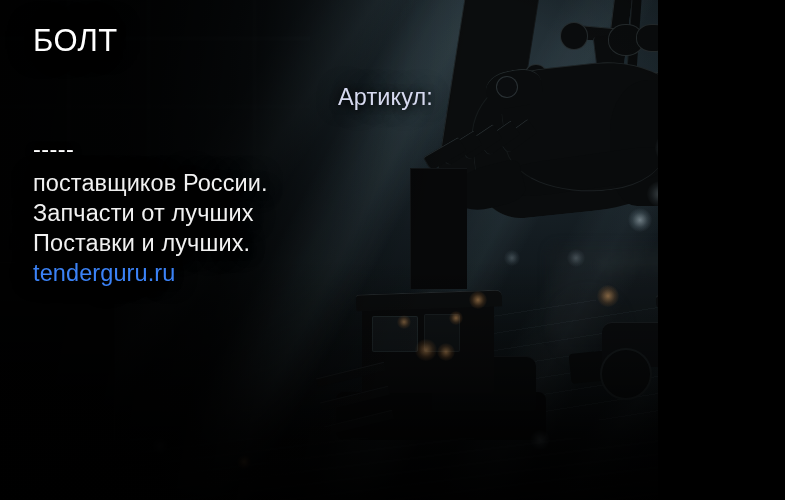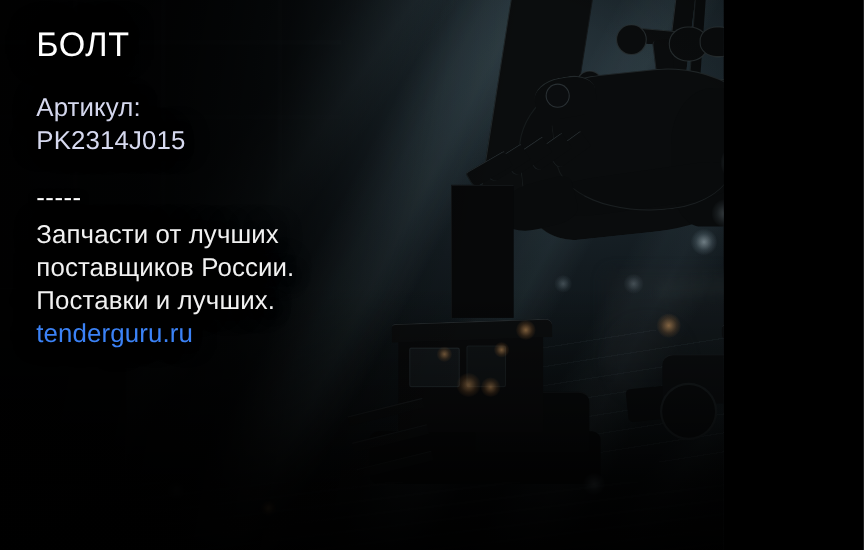--- a/index.html
+++ b/index.html
@@ -461,20 +461,21 @@
     font-size: 31px;
     line-height: 38px;
     font-weight: 400;
     letter-spacing: 0.4px;
     margin: 0;
     text-shadow: 0 1px 10px rgba(0,0,0,0.95), 0 0 26px rgba(0,0,0,0.8);
   }
 
   .field {
     margin-top: 22px;
+    text-align: right;
   }
 
   .field-label,
   .field-value {
     color: #d6d9ef;
     font-size: 23.5px;
     line-height: 30px;
     font-weight: 400;
     letter-spacing: 0.1px;
     margin: 0;
@@ -601,27 +602,26 @@
 
   <div class="bg-layer bg-vignette"></div>
   <div class="bg-layer bg-textscrim"></div>
 
   <div class="content">
 
     <h1 class="title">БОЛТ</h1>
 
     <div class="field">
       <p class="field-label">Артикул:</p>
-      <p class="field-value">PK2314J015</p>
     </div>
 
 
     <div class="divider">-----</div>
 
     <div class="tagline">
+      <p class="tagline-line">поставщиков России.</p>
       <p class="tagline-line">Запчасти от лучших</p>
-      <p class="tagline-line">поставщиков России.</p>
       <p class="tagline-line">Поставки и лучших.</p>
       <p class="tagline-line site">tenderguru.ru</p>
     </div>
 
   </div>
 </div>
 
 </body></html>

